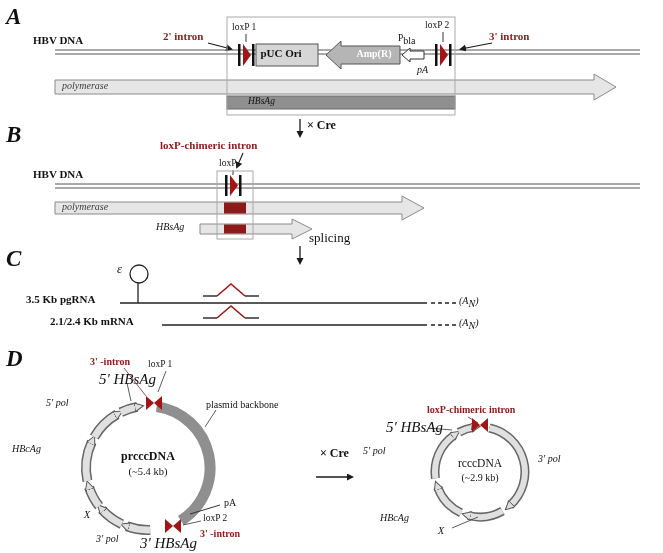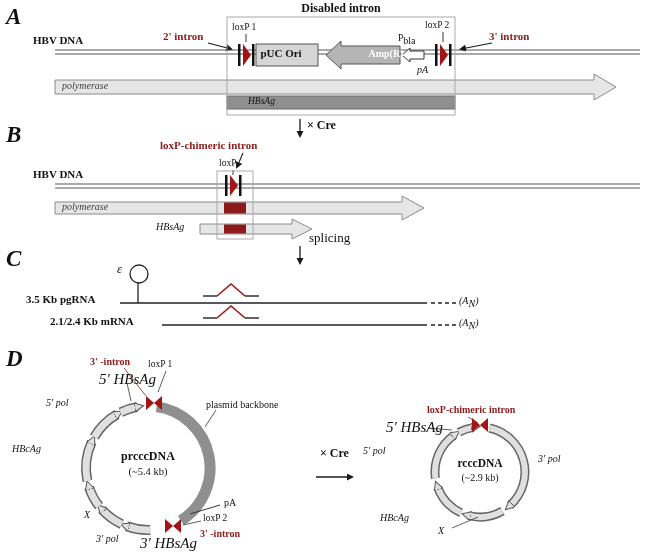--- a/index.html
+++ b/index.html
@@ -159,26 +159,25 @@
         <polygon points="472,418 480,425 472,432" fill="#a31515"></polygon>
         <polygon points="488,418 480,425 488,432" fill="#a31515"></polygon>
       </g>
       <line x1="468" y1="417" x2="478" y2="423" stroke="#8b1a1a" stroke-width="0.8"></line>
       <line x1="428" y1="428" x2="452" y2="430" stroke="#333" stroke-width="0.8"></line>
       <line x1="452" y1="528" x2="478" y2="517" stroke="#333" stroke-width="0.8"></line>
     </g>
   </svg>
 
   <div class="abs panel-letter" style="left:6px;top:4px">A</div>
-  <div class="abs b12 center" style="left:258px;top:2px;width:166px">Disabled intron</div>
   <div class="abs b11" style="left:33px;top:34px">HBV DNA</div>
   <div class="abs b11 red" style="left:163px;top:30px">2' intron</div>
   <div class="abs s95" style="left:232px;top:22px">loxP 1</div>
   <div class="abs b11 center" style="left:256px;top:47px;width:50px">pUC Ori</div>
-  <div class="abs b10 center white" style="left:354px;top:48px;width:64px">Amp(R)</div>
+  <div class="abs b10 center white" style="left:342px;top:48px;width:64px">Amp(R)</div>
   <div class="abs s95" style="left:398px;top:33px"><span>P</span><sub>bla</sub></div>
   <div class="abs i10" style="left:417px;top:64px">pA</div>
   <div class="abs s95" style="left:425px;top:20px">loxP 2</div>
   <div class="abs b11 red" style="left:489px;top:30px">3' intron</div>
   <div class="abs i10 gray" style="left:62px;top:80px">polymerase</div>
   <div class="abs i95" style="left:248px;top:96px">HBsAg</div>
 
   <div class="abs b12" style="left:307px;top:119px">× Cre</div>
 
   <div class="abs panel-letter" style="left:6px;top:122px">B</div>
@@ -215,16 +214,16 @@
   <div class="abs center" style="left:104px;top:466px;width:88px;font-size:10.5px">(~5.4 kb)</div>
 
   <div class="abs b12" style="left:320px;top:447px">× Cre</div>
 
   <div class="abs b10 red" style="left:427px;top:404px">loxP-chimeric intron</div>
   <div class="abs i9" style="left:386px;top:419px">5' HBsAg</div>
   <div class="abs i10" style="left:363px;top:445px">5' pol</div>
   <div class="abs i10" style="left:538px;top:453px">3' pol</div>
   <div class="abs i10" style="left:380px;top:512px">HBcAg</div>
   <div class="abs i10" style="left:438px;top:525px">X</div>
-  <div class="abs center" style="left:437px;top:457px;width:86px;font-weight:bold;font-size:11.5px">rcccDNA</div>
+  <div class="abs center" style="left:437px;top:457px;width:86px;font-weight:normal;font-size:11.5px">rcccDNA</div>
   <div class="abs center" style="left:437px;top:472px;width:86px;font-size:10px">(~2.9 kb)</div>
 
 </div>
 
 </body></html>

